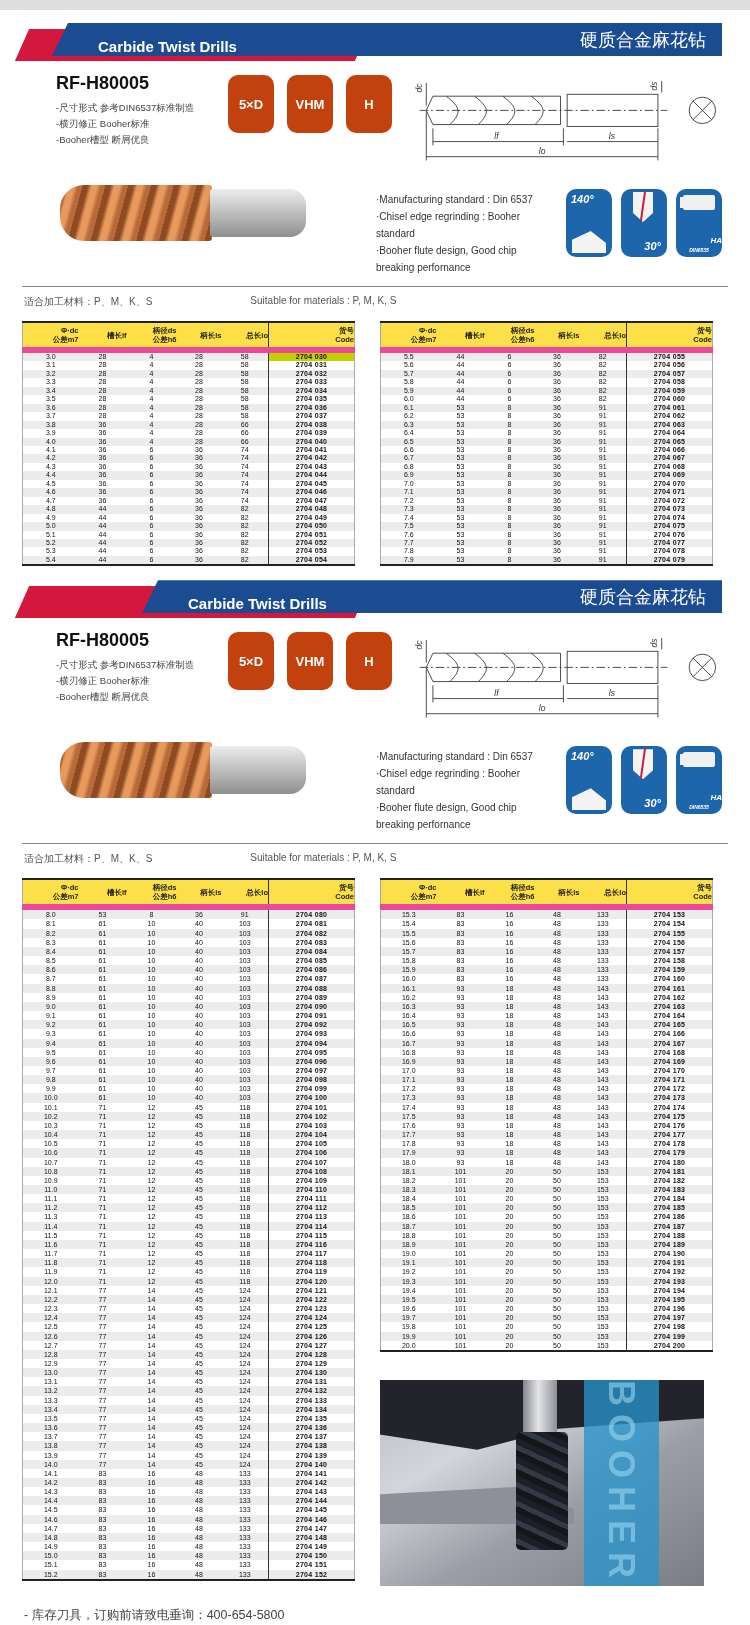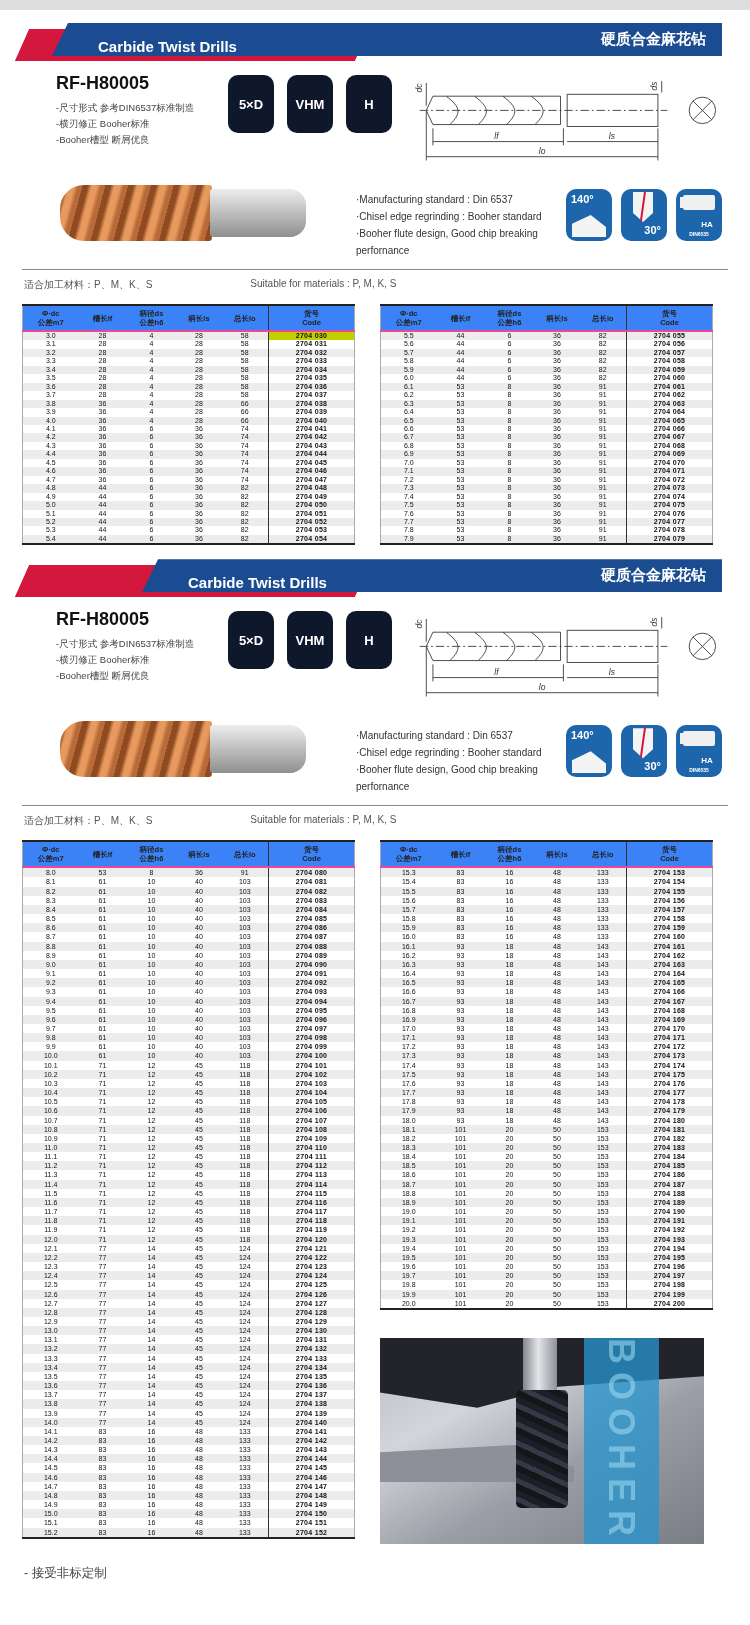--- a/index.html
+++ b/index.html
@@ -9,65 +9,65 @@
   }
   .top-strip{height:10px;background:#dedede;}
   
   .sec-header{position:relative;height:40px;margin-top:13px;}
   .hdr-red{position:absolute;left:22px;top:6px;width:340px;height:32px;background:#d4173d;transform:skewX(-24deg);}
   .hdr-blue{position:absolute;left:52px;right:28px;top:0;height:33px;background:#1b4c91;
     clip-path:polygon(16px 0,100% 0,100% 100%,0 100%);
     display:flex;align-items:center;}
   .sec2 .hdr-blue{left:142px;}
   .hdr-title-en{color:#fff;font-weight:bold;font-size:15px;padding-left:46px;margin-top:14px;}
-  .hdr-title-zh{color:#fff;font-weight:bold;font-size:15px;margin-left:auto;padding-right:16px;}
+  .hdr-title-zh{color:#fff;font-weight:normal;font-size:18px;margin-left:auto;padding-right:16px;}
   
   .product-row{display:flex;padding:6px 24px 0 24px;align-items:flex-start;margin-left:32px;}
   .model-block{width:172px;}
   .model-title{font-size:18px;font-weight:bold;color:#111;margin:4px 0 6px 0;}
   .model-feats div{font-size:9.5px;color:#444;line-height:16px;}
   .badges{display:flex;gap:13px;margin-top:6px;}
-  .badge{width:46px;height:58px;background:#0f172a;border-radius:10px;color:#fff;
+  .badge{width:46px;height:58px;background:#c2410c;border-radius:10px;color:#fff;
     font-weight:bold;font-size:13px;display:flex;align-items:center;justify-content:center;}
   .diagram{margin-left:22px;flex:1;}
   .diagram svg{display:block;width:100%;height:96px;}
   .dim-text{font-size:9px;font-style:italic;fill:#333;}
   
-  .photo-row{display:flex;padding:8px 24px 0 24px;align-items:flex-start;}
+  .photo-row{display:flex;padding:8px 24px 0 24px;align-items:flex-start;gap:20px;}
   .drill-photo{width:252px;height:70px;position:relative;margin-left:36px;margin-top:6px;}
   .drill-flutes{position:absolute;left:0;top:6px;width:152px;height:56px;
     background:repeating-linear-gradient(105deg,#8e4a20 0 5px,#e89a5e 9px 14px,#b86a38 18px 22px);
     border-radius:24px 3px 3px 24px;}
   .drill-shank{position:absolute;left:150px;top:10px;width:96px;height:48px;
     background:linear-gradient(#ededed,#b9b9b9 55%,#8f8f8f);border-radius:3px 16px 16px 3px;}
   .feat-block{margin-left:44px;margin-top:18px;flex:1;}
   .feat-block div{font-size:10px;color:#333;line-height:17px;}
   .feat-icons{display:flex;gap:9px;margin-top:16px;margin-right:4px;}
-  .ficon{width:46px;height:52px;background:#1e66ab;border-radius:10px;position:relative;color:#fff;overflow:hidden;}
+  .ficon{width:46px;height:68px;background:#1e66ab;border-radius:10px;position:relative;color:#fff;overflow:hidden;font-style:italic;}
   .ficon .deg{position:absolute;top:4px;left:5px;font-weight:bold;font-size:11px;}
   .ficon .deg2{position:absolute;bottom:5px;right:6px;font-weight:bold;font-size:11px;}
   .ficon .tip-shape{position:absolute;bottom:4px;left:6px;width:34px;height:22px;background:#f4f4f4;
     clip-path:polygon(0 40%,55% 0,100% 55%,100% 100%,0 100%);}
   .ficon .point-shape{position:absolute;top:3px;left:12px;width:20px;height:30px;background:#f4f4f4;
     clip-path:polygon(0 0,100% 0,100% 70%,50% 100%,0 70%);}
   .ficon .point-line{position:absolute;top:2px;left:21px;width:2px;height:30px;background:#d4173d;transform:rotate(8deg);}
   .ficon .shank-shape{position:absolute;top:6px;left:7px;width:32px;height:15px;background:#f0f0f0;border-radius:2px;}
   .ficon .shank-notch{position:absolute;top:8px;left:4px;width:6px;height:11px;background:#f0f0f0;}
-  .ficon .ha{position:absolute;bottom:12px;left:0;right:0;text-align:center;font-weight:bold;font-size:8px;margin-left:16px;}
+  .ficon .ha{position:absolute;bottom:12px;left:0;right:0;text-align:right;font-weight:bold;font-size:8px;margin-left:16px;}
   .ficon .din{position:absolute;bottom:4px;left:0;right:0;text-align:center;font-weight:bold;font-size:5px;}
   
   .divider{border:none;border-top:1.5px solid #8a8a8a;margin:10px 22px 0 22px;}
   .materials{display:flex;gap:98px;padding:8px 24px 0 24px;font-size:10px;color:#555;}
   
   .tables-row{display:flex;gap:26px;padding:12px 22px 0 22px;align-items:flex-start;}
   .tcol{width:332px;}
   table.tbl{border-collapse:collapse;width:332px;table-layout:fixed;
     border-left:1px solid #aaa;border-right:1px solid #aaa;border-top:2px solid #222;border-bottom:2px solid #222;}
-  .tbl thead th{background:#3b82f6;font-size:7.5px;font-weight:bold;color:#222;
-    padding:3px 0;border-bottom:2px solid #ec4899;line-height:9px;}
+  .tbl thead th{background:#fde047;font-size:7.5px;font-weight:bold;color:#222;
+    padding:3px 0;border-bottom:6px solid #ec4899;line-height:9px;text-align:right;}
   .tbl th.codecol, .tbl td.code{border-left:1.5px solid #333;}
   .tbl td{font-size:7px;text-align:center;color:#111;padding:0;}
   .s1 .tbl td{line-height:8.45px;}
   .s2 .tbl td{line-height:9.15px;}
   .tbl tbody tr:nth-child(odd){background:#ececec;}
   .tbl td.code{font-weight:bold;letter-spacing:0.3px;}
   .tbl td.code.hl{background:#c2d000;color:#111;}
   .col-dc{width:56px}.col-lf{width:48px}.col-ds{width:50px}.col-ls{width:45px}.col-lo{width:47px}.col-code{width:86px}
   
   .mill-photo{width:324px;height:206px;margin-top:28px;position:relative;overflow:hidden;
@@ -1807,15 +1807,16 @@
         <div class="mp-shank"></div>
         <div class="mp-cutter"></div>
         <div class="mp-band">
           <span>BOOHER</span>
         </div>
       </div>
     </div>
   </div>
 
   <div class="footer">
+    <div>- 库存刀具，订购前请致电垂询：400-654-5800</div>
     <div>- 接受非标定制</div>
   </div>
 </section>
 
 </body></html>

